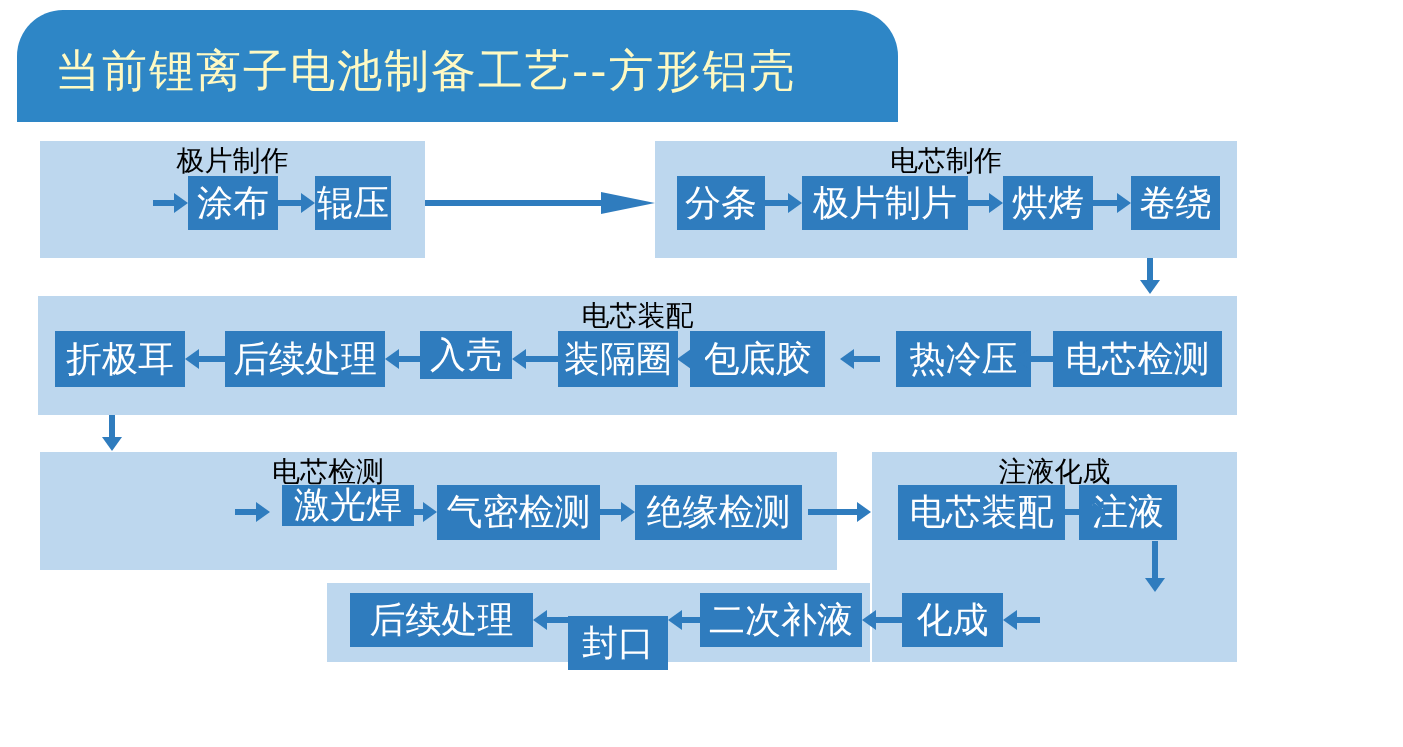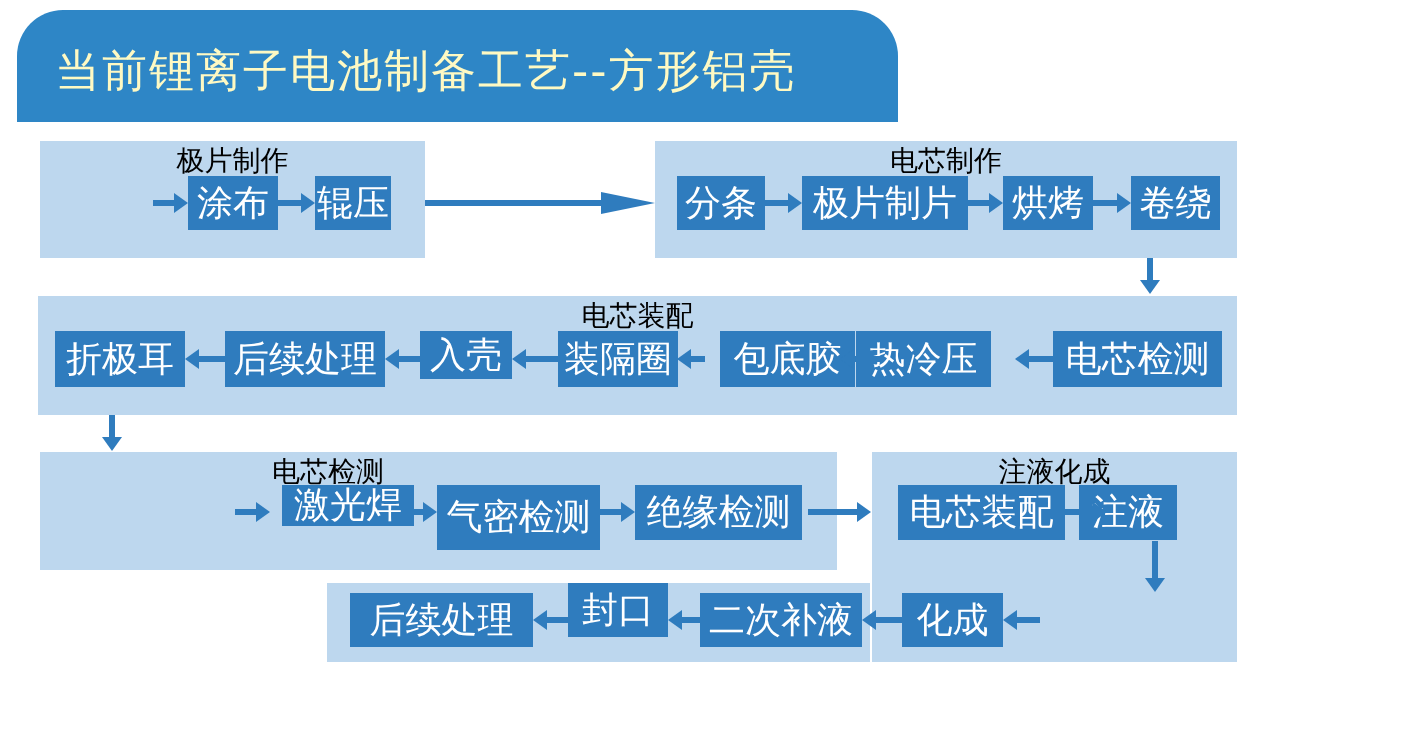--- a/index.html
+++ b/index.html
@@ -76,35 +76,35 @@
 
   <div class="box" style="left:677px;top:176px;width:88px;height:54px">分条</div>
   <div class="box" style="left:802px;top:176px;width:166px;height:54px">极片制片</div>
   <div class="box" style="left:1003px;top:176px;width:90px;height:54px">烘烤</div>
   <div class="box" style="left:1131px;top:176px;width:89px;height:54px">卷绕</div>
 
   <div class="box" style="left:55px;top:331px;width:130px;height:56px">折极耳</div>
   <div class="box" style="left:225px;top:331px;width:160px;height:56px">后续处理</div>
   <div class="box" style="left:420px;top:331px;width:92px;height:48px">入壳</div>
   <div class="box" style="left:558px;top:331px;width:120px;height:56px">装隔圈</div>
-  <div class="box" style="left:720px;top:331px;width:135px;height:56px">包底胶</div>
-  <div class="box" style="left:856px;top:331px;width:135px;height:56px">热冷压</div>
+  <div class="box" style="left:690px;top:331px;width:135px;height:56px">包底胶</div>
+  <div class="box" style="left:896px;top:331px;width:135px;height:56px">热冷压</div>
   <div class="box" style="left:1053px;top:331px;width:169px;height:56px">电芯检测</div>
 
   <div class="box" style="left:282px;top:485px;width:132px;height:41px">激光焊</div>
-  <div class="box" style="left:437px;top:485px;width:163px;height:65px">气密检测</div>
+  <div class="box" style="left:437px;top:485px;width:163px;height:55px">气密检测</div>
   <div class="box" style="left:635px;top:485px;width:167px;height:55px">绝缘检测</div>
 
   <div class="box" style="left:898px;top:485px;width:167px;height:55px">电芯装配</div>
   <div class="box" style="left:1079px;top:485px;width:98px;height:55px">注液</div>
 
   <div class="box" style="left:902px;top:593px;width:101px;height:54px">化成</div>
 
   <div class="box" style="left:350px;top:593px;width:183px;height:54px">后续处理</div>
-  <div class="box" style="left:568px;top:583px;width:100px;height:54px">封口</div>
+  <div class="box" style="left:568px;top:616px;width:100px;height:54px">封口</div>
   <div class="box" style="left:700px;top:593px;width:162px;height:54px">二次补液</div>
 
 <div class="arrow-part" style="left: 153px; top: 200px; width: 25px; height: 6px; background: rgb(47, 124, 190);"></div>
     <div class="arrow-part" style="left: 174px; top: 193px; width: 0px; height: 0px; border-top: 10px solid transparent; border-bottom: 10px solid transparent; border-left: 14px solid rgb(47, 124, 190);"></div>
     <div class="arrow-part" style="left: 278px; top: 200px; width: 27px; height: 6px; background: rgb(47, 124, 190);"></div>
     <div class="arrow-part" style="left: 301px; top: 193px; width: 0px; height: 0px; border-top: 10px solid transparent; border-bottom: 10px solid transparent; border-left: 14px solid rgb(47, 124, 190);"></div>
     <div class="arrow-part" style="left: 425px; top: 200px; width: 180px; height: 6px; background: rgb(47, 124, 190);"></div>
     <div class="arrow-part" style="left: 601px; top: 192px; width: 0px; height: 0px; border-top: 11px solid transparent; border-bottom: 11px solid transparent; border-left: 54px solid rgb(47, 124, 190);"></div>
     <div class="arrow-part" style="left: 765px; top: 200px; width: 27px; height: 6px; background: rgb(47, 124, 190);"></div>
     <div class="arrow-part" style="left: 788px; top: 193px; width: 0px; height: 0px; border-top: 10px solid transparent; border-bottom: 10px solid transparent; border-left: 14px solid rgb(47, 124, 190);"></div>

